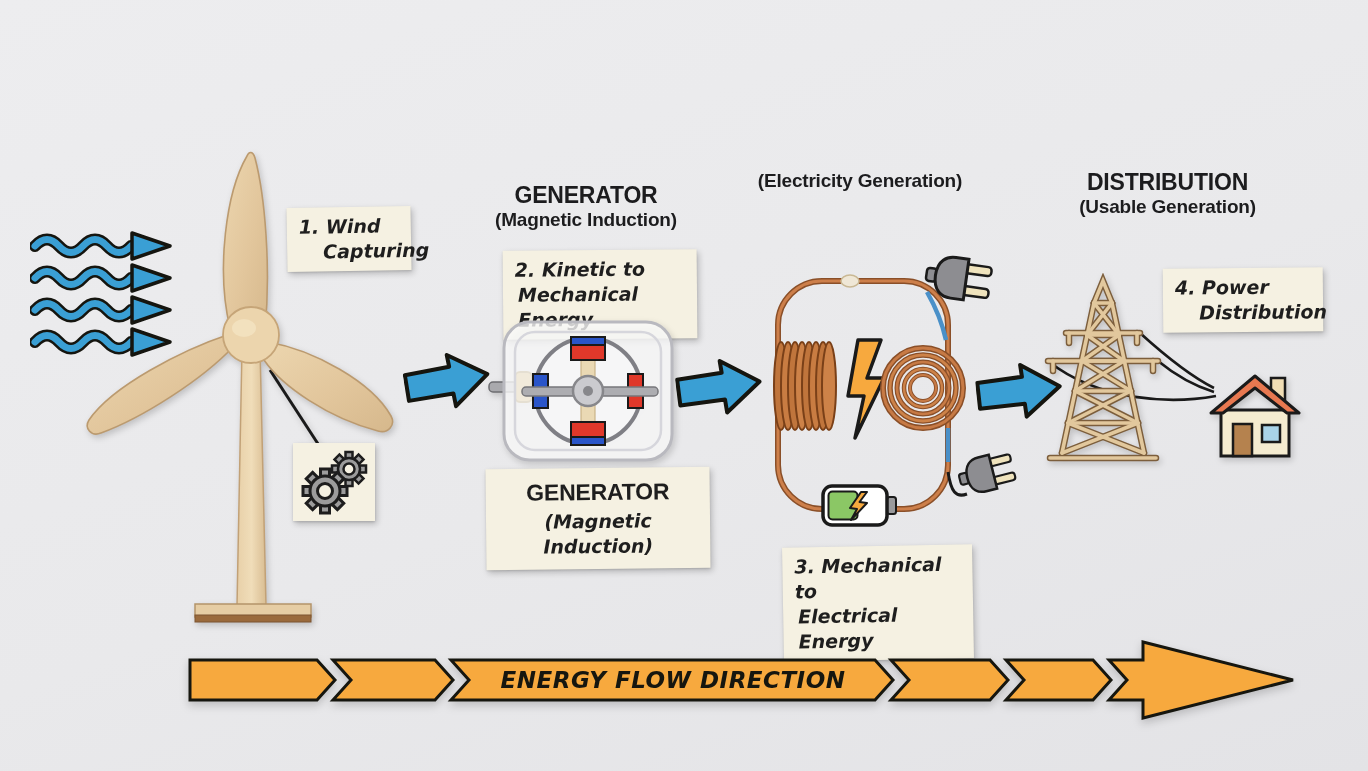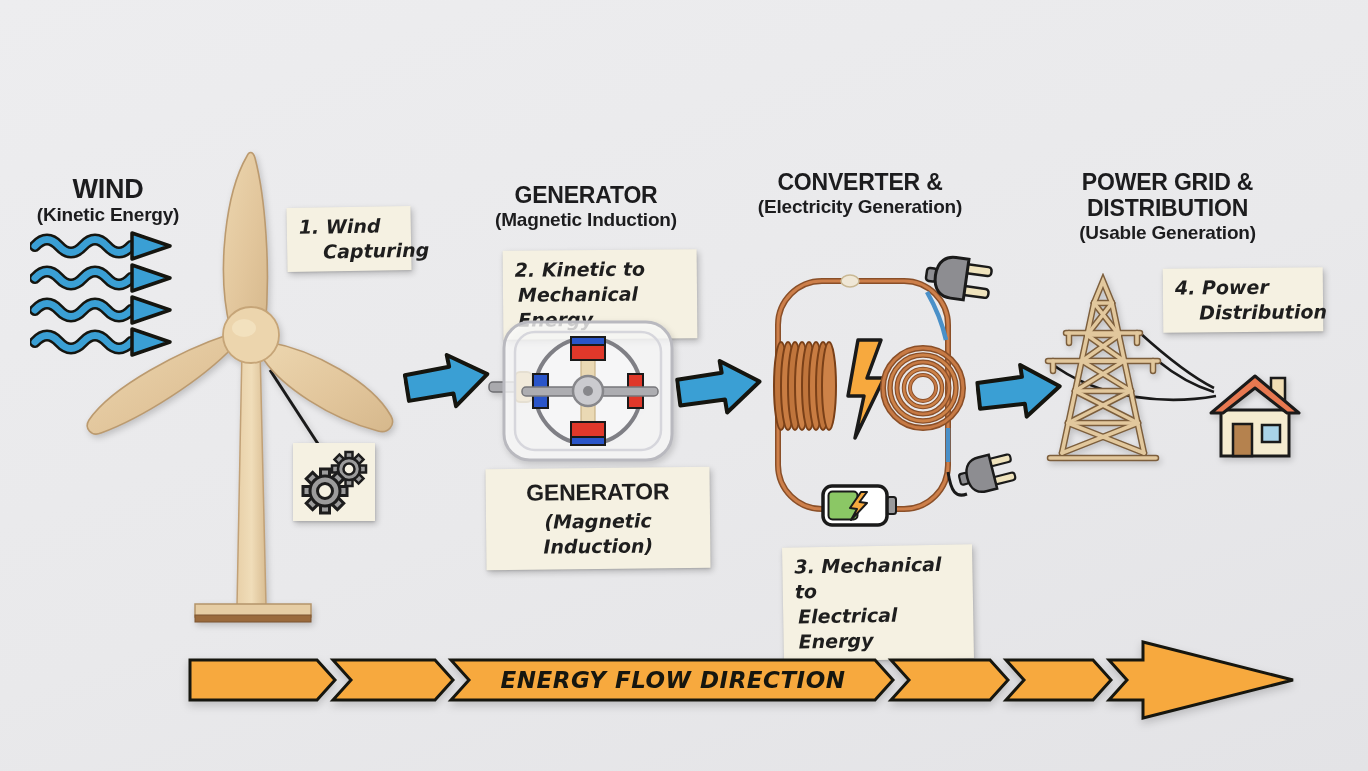--- a/index.html
+++ b/index.html
@@ -32,24 +32,20 @@
   .flow-label{
     font-family:"DejaVu Sans",sans-serif;font-style:italic;font-weight:bold;
     font-size:23px;letter-spacing:0.5px;fill:#16160f;
   }
 </style>
 </head>
 <body>
 
 <div id="stage">
 
-  <div class="stage-title" style="left:8px;top:174px;width:200px;">
-    <div class="t1 big">WIND</div>
-    <div class="t2">(Kinetic Energy)</div>
-  </div>
 
   <svg class="abs" style="left:30px;top:230px;" width="160" height="132" viewBox="0 0 160 132">
     <g>
       <g transform="translate(0,16)">
         <path d="M5,0 q12,-13 24,0 t24,0 t24,0 t24,0" fill="none" stroke="#15150f" stroke-width="12" stroke-linecap="round"></path>
         <path d="M5,0 q12,-13 24,0 t24,0 t24,0 t24,0" fill="none" stroke="#3a9fd4" stroke-width="7" stroke-linecap="round"></path>
         <polygon points="102,-13 140,0 102,13" fill="#3a9fd4" stroke="#15150f" stroke-width="3.5" stroke-linejoin="round"></polygon>
       </g>
       <g transform="translate(0,48)">
         <path d="M5,0 q12,-13 24,0 t24,0 t24,0 t24,0" fill="none" stroke="#15150f" stroke-width="12" stroke-linecap="round"></path>
@@ -174,21 +170,20 @@
     <circle cx="100" cy="73" r="15" fill="#cbcbcf" stroke="#87878b" stroke-width="2.5"></circle>
     <circle cx="100" cy="73" r="5" fill="#87878b"></circle>
   </svg>
 
   <div class="note gen-label" style="left:486px;top:468px;width:196px;transform:rotate(-0.6deg);">
     <div class="gl1">GENERATOR</div>
     <div class="gl2">(Magnetic Induction)</div>
   </div>
 
   <div class="stage-title" style="left:752px;top:170px;width:216px;">
-    <div class="t1">CONVERTER &amp;</div>
     <div class="t2">(Electricity Generation)</div>
   </div>
 
   <svg class="abs" style="left:745px;top:248px;" width="285" height="305" viewBox="0 0 285 305">
 
     <g>
       <rect x="33" y="33" width="170" height="228" rx="44" fill="none" stroke="#8a4f28" stroke-width="6"></rect>
       <rect x="33" y="33" width="170" height="228" rx="44" fill="none" stroke="#cd7f4a" stroke-width="3"></rect>
     </g>
 
@@ -245,21 +240,20 @@
       <path d="M38,6 L27,22 L34,23 L28,34 L44,17 L36.5,16 L44,6 Z" fill="#f7a93e" stroke="#1a1a1a" stroke-width="2" stroke-linejoin="round"></path>
     </g>
   </svg>
 
   <div class="note" style="left:783px;top:546px;width:166px;transform:rotate(-1deg);">
     <div>3. Mechanical to</div>
     <div class="small-indent">Electrical Energy</div>
   </div>
 
   <div class="stage-title" style="left:1055px;top:170px;width:225px;">
-    <div class="t1">POWER GRID &amp;</div>
     <div class="t1">DISTRIBUTION</div>
     <div class="t2">(Usable Generation)</div>
   </div>
 
   <div class="note" style="left:1163px;top:268px;width:136px;transform:rotate(-0.5deg);">
     <div>4. Power</div>
     <div class="indent">Distribution</div>
   </div>
 
   <svg class="abs" style="left:1040px;top:300px;" width="190" height="115" viewBox="0 0 190 115">

